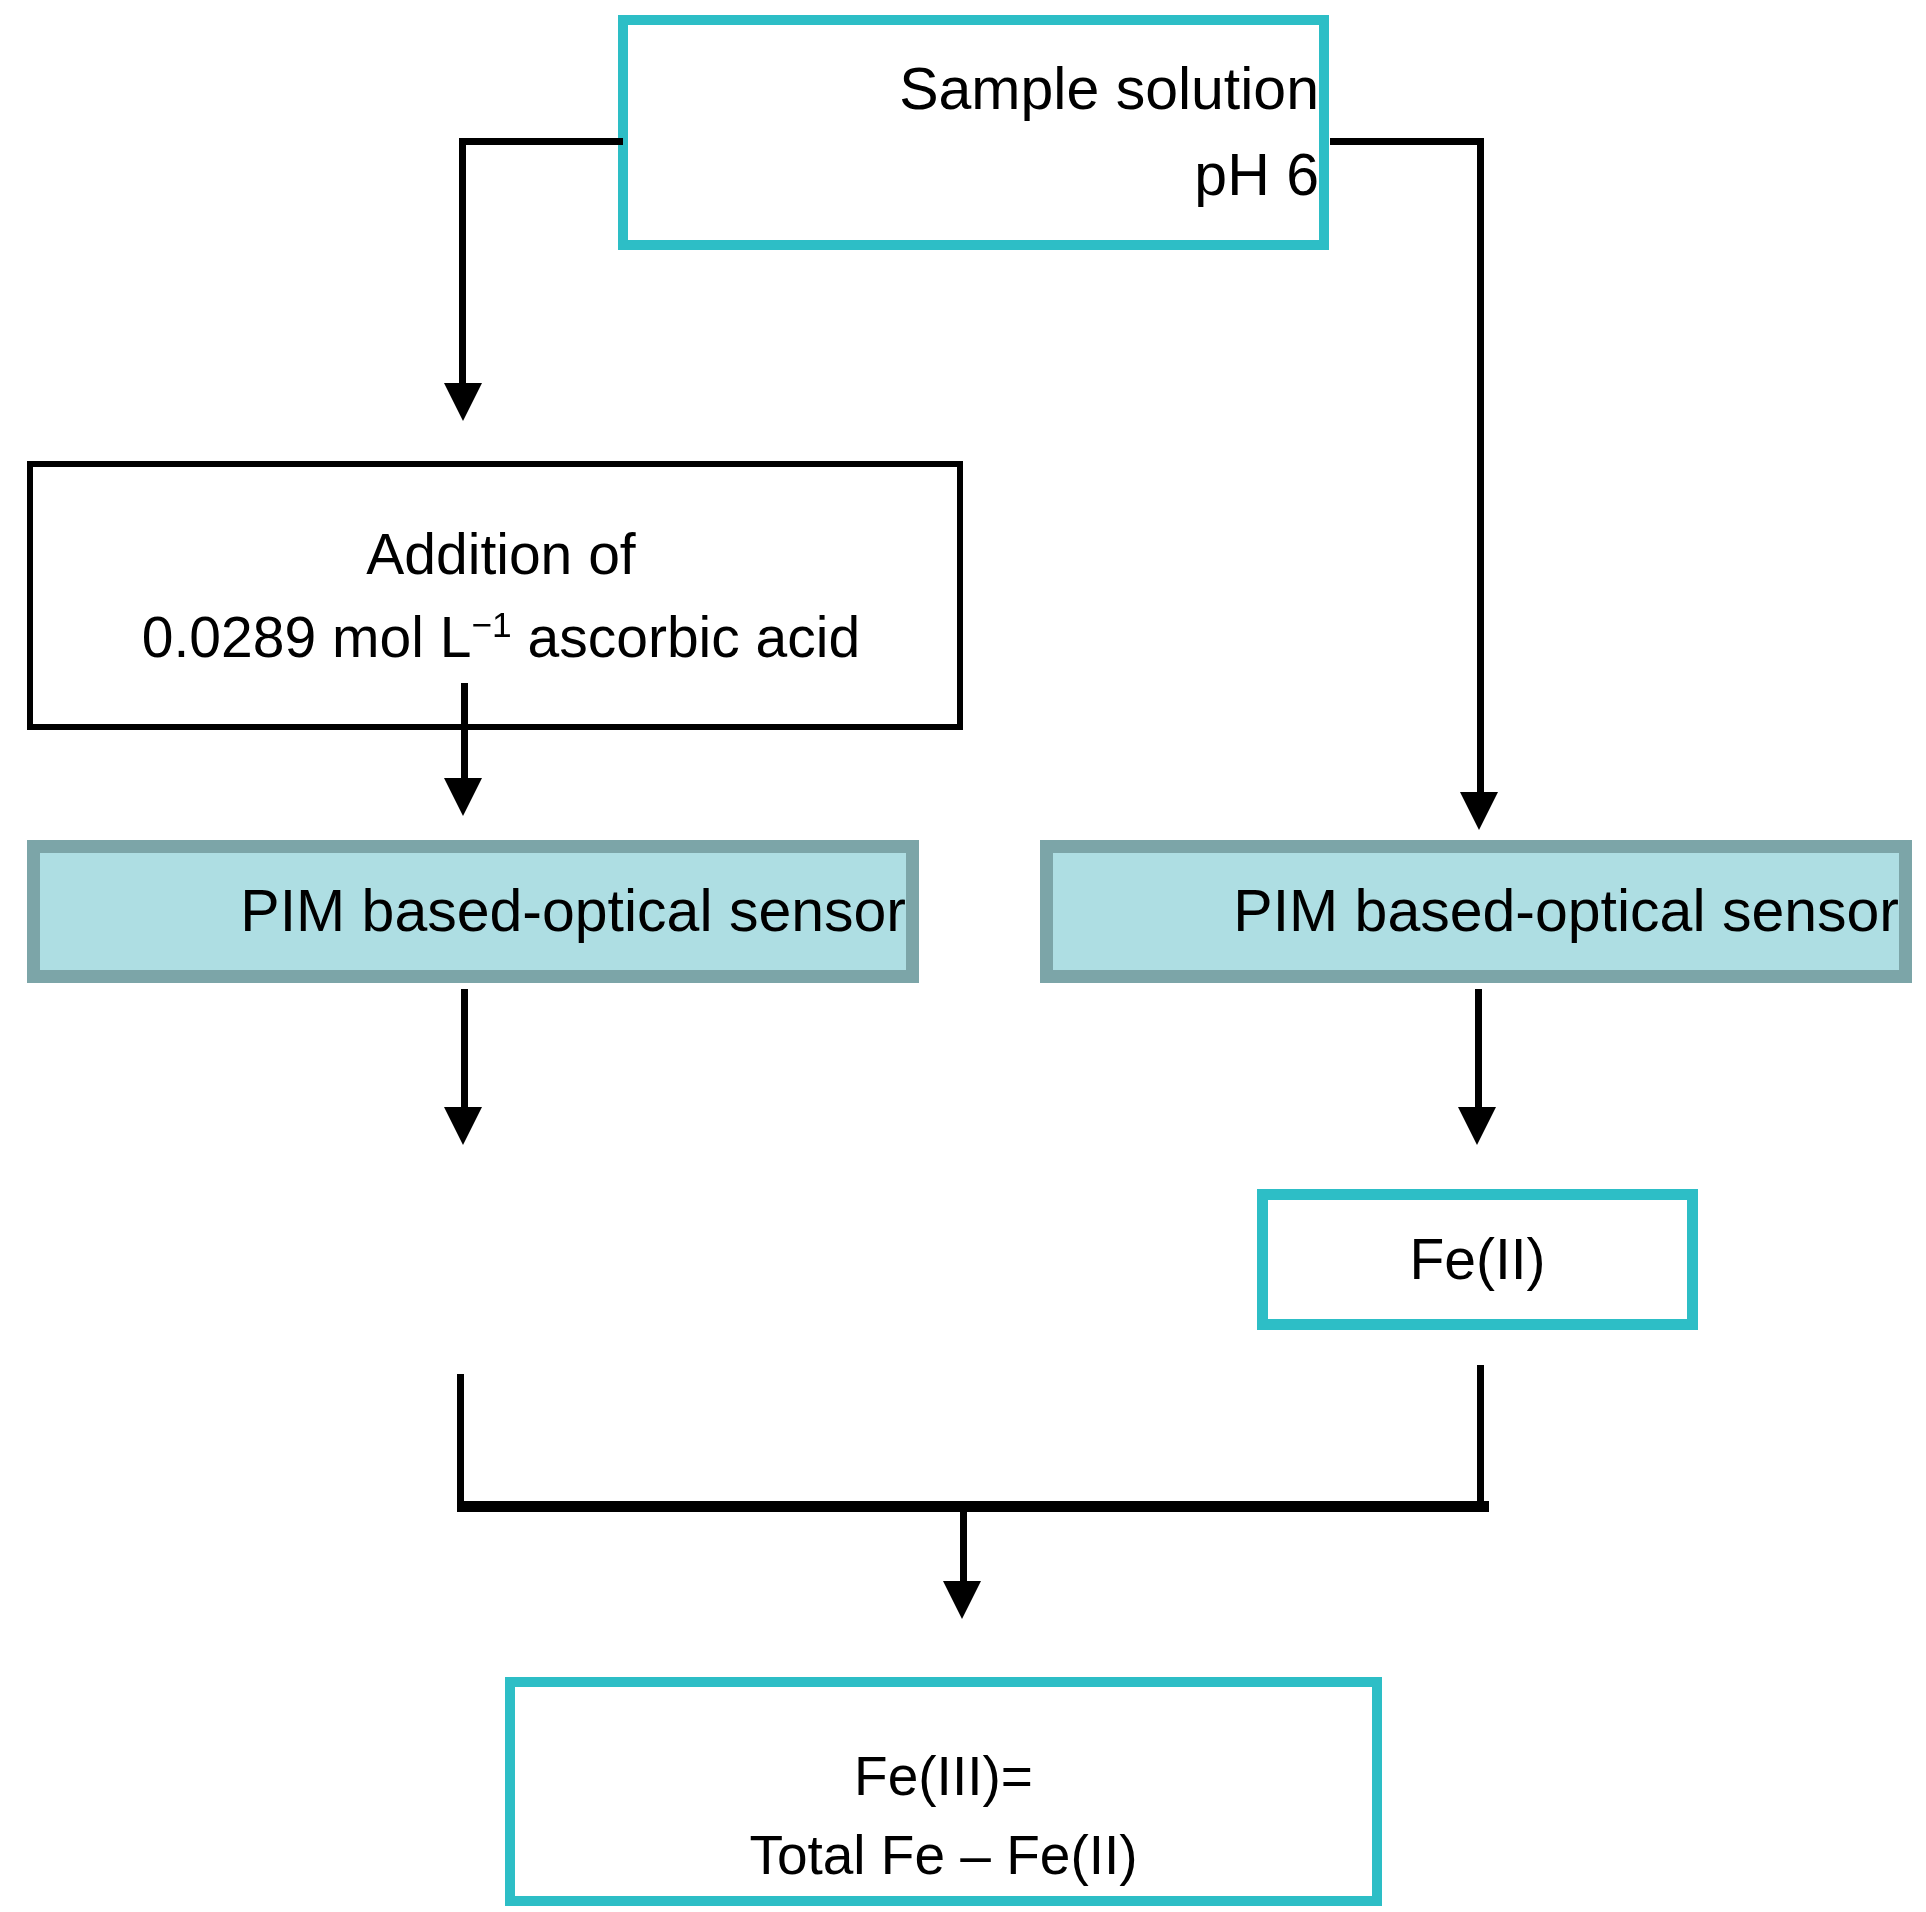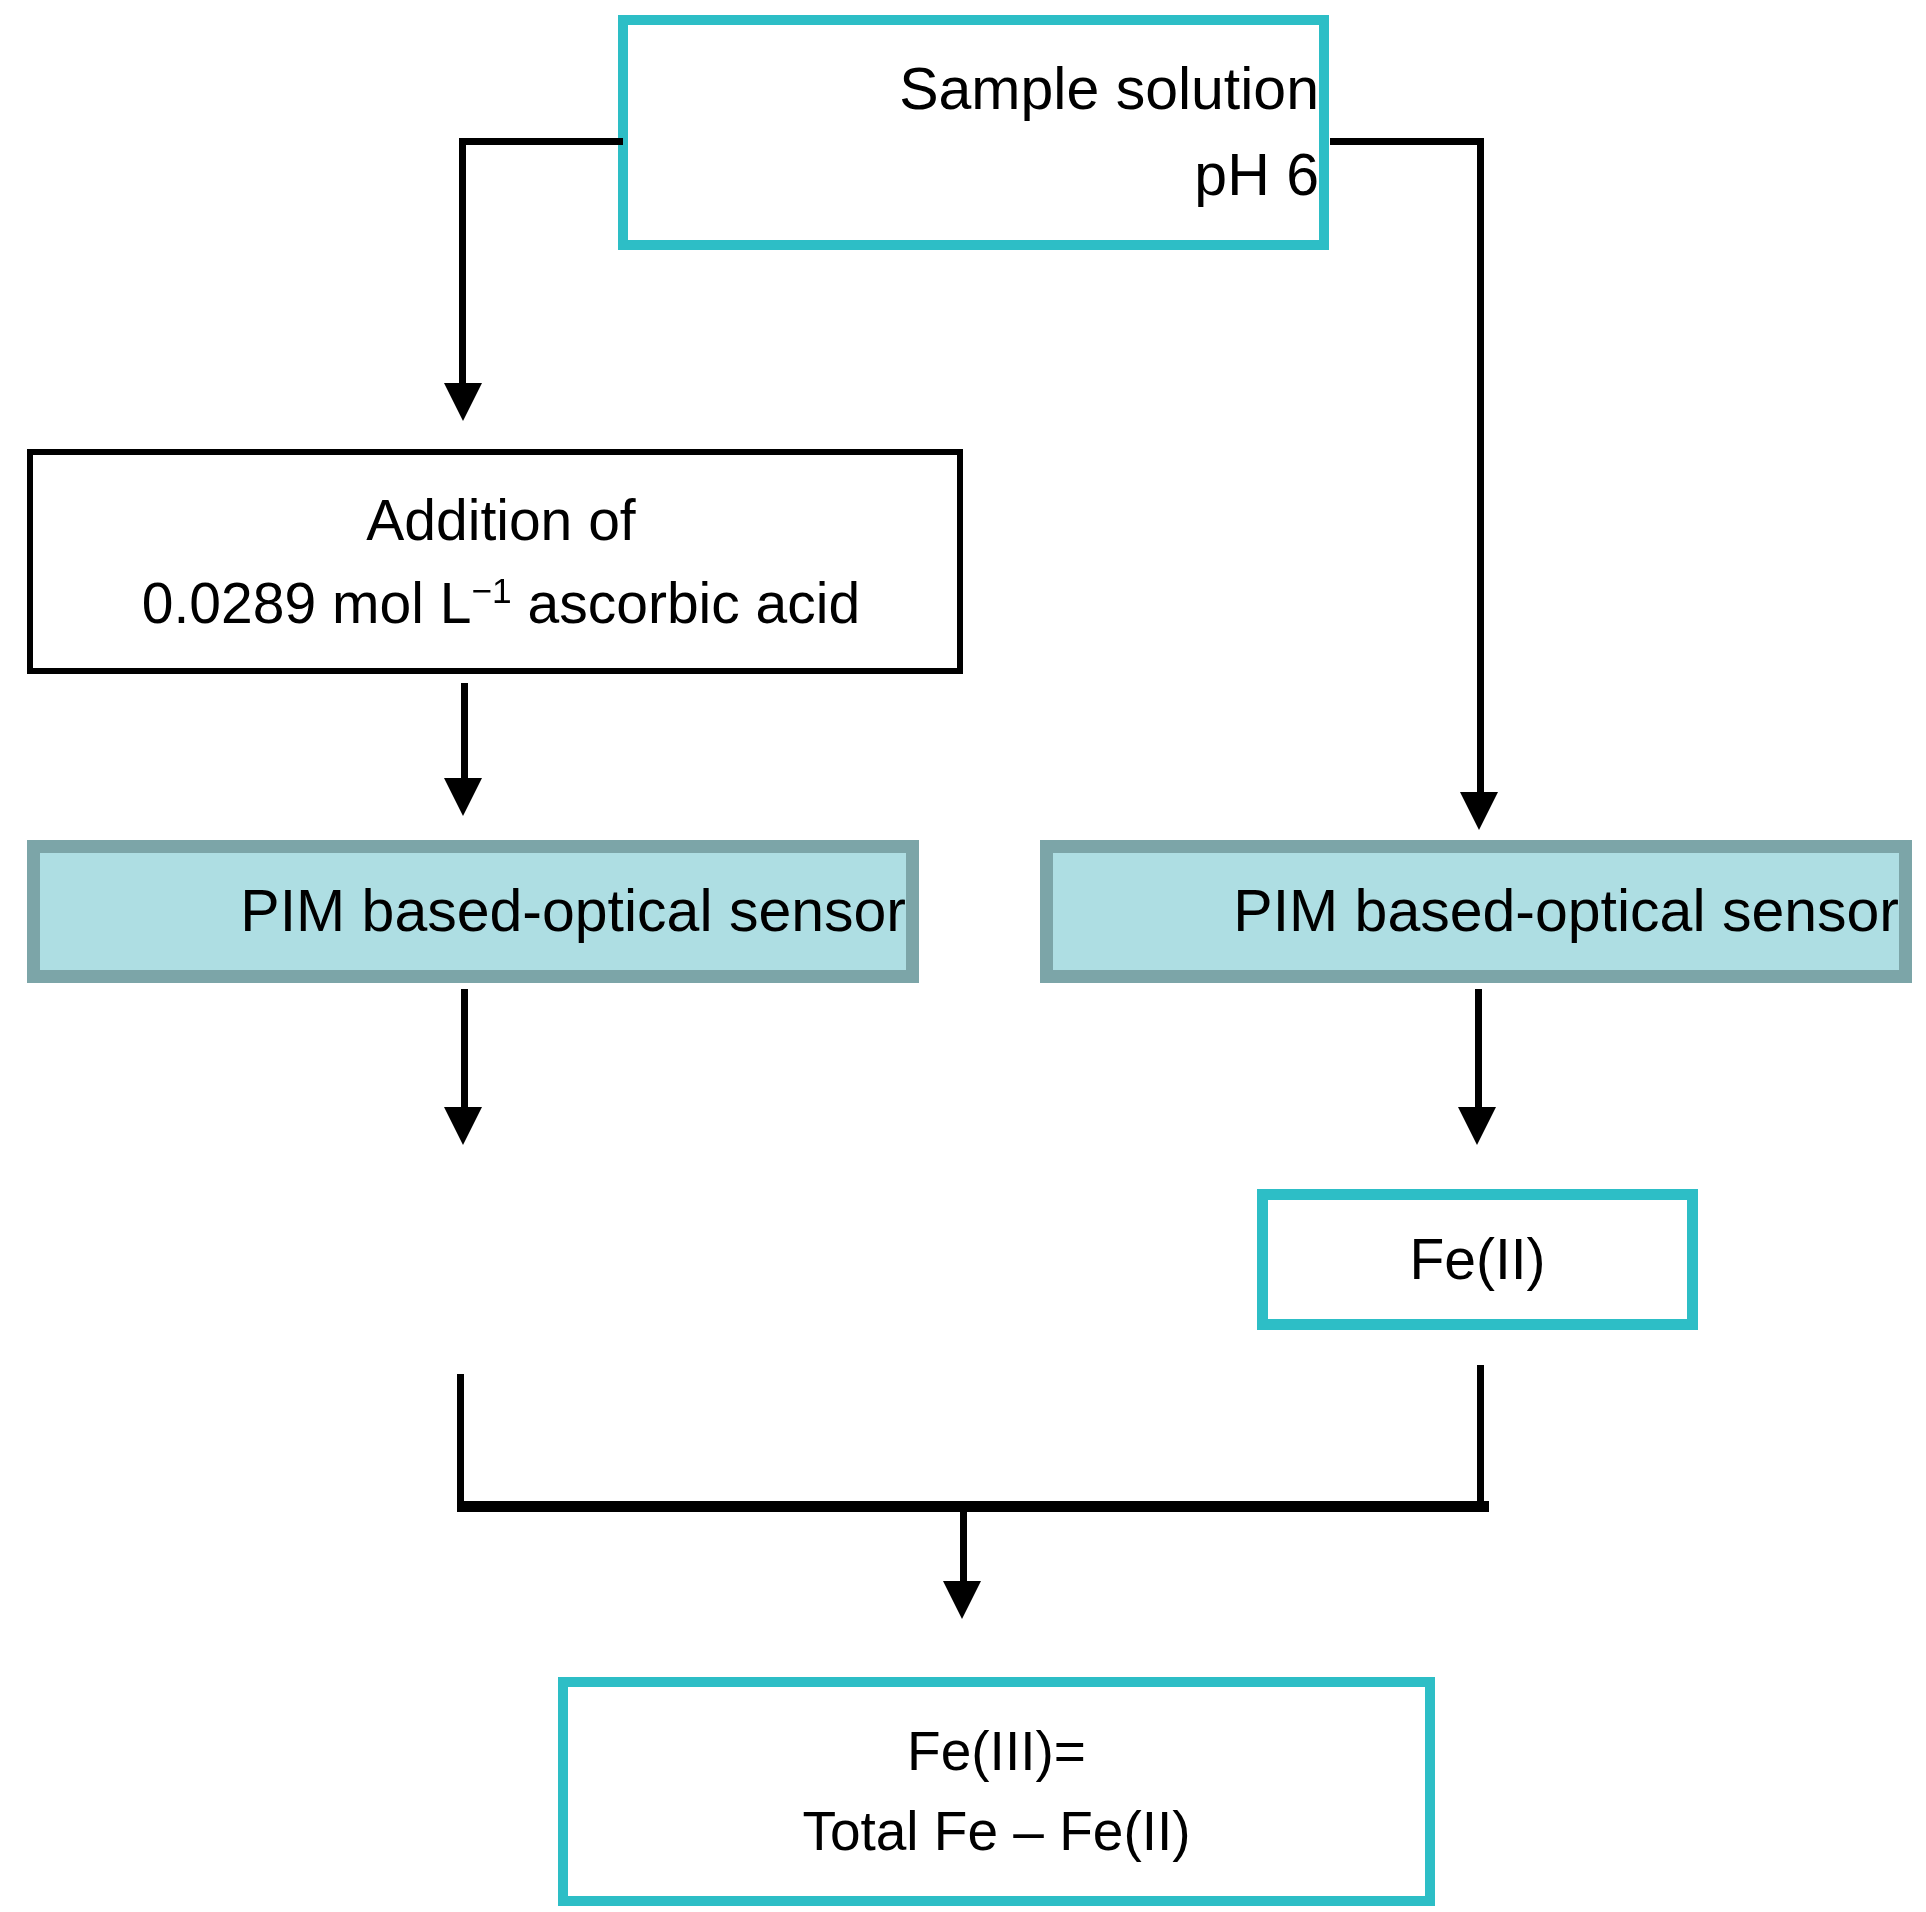--- a/index.html
+++ b/index.html
@@ -56,21 +56,21 @@
 
   <div class="node teal-border t62" style="left:618px;top:15px;width:711px;height:235px;">
     <div>Sample solution</div>
     <div>pH 6</div>
   </div>
 
   <div class="seg" style="left:459px;top:138px;width:164px;height:6.7px;"></div>
   <div class="seg" style="left:459px;top:138px;width:6.7px;height:247px;"></div>
   <div class="arrowhead" style="left:444px;top:383px;"></div>
 
-  <div class="node black-border t60" style="left:27px;top:449px;width:936px;height:225px;padding-left:12px;">
+  <div class="node black-border t60" style="left:27px;top:461px;width:936px;height:269px;padding-left:12px;">
     <div>Addition of</div>
     <div><span>0.0289 mol L</span><sup>−1</sup><span> ascorbic acid</span></div>
   </div>
 
   <div class="seg" style="left:461px;top:683px;width:6.7px;height:97px;"></div>
   <div class="arrowhead" style="left:444px;top:778px;"></div>
 
   <div class="node pim t62" style="left:27px;top:840px;width:892px;height:143px;">
     <div>PIM based-optical sensor</div>
   </div>
@@ -93,19 +93,19 @@
   <div class="node teal-border t60" style="left:1257px;top:1189px;width:441px;height:141px;border-width:11.4px;text-align:center;">
     <div>Fe(II)</div>
   </div>
 
   <div class="seg" style="left:457px;top:1374px;width:6.7px;height:133px;"></div>
   <div class="seg" style="left:1477px;top:1365px;width:6.7px;height:143px;"></div>
   <div class="seg" style="left:457px;top:1501px;width:1032px;height:10.5px;"></div>
   <div class="seg" style="left:960px;top:1511px;width:6.7px;height:71px;"></div>
   <div class="arrowhead" style="left:943px;top:1581px;"></div>
 
-  <div class="node teal-border t58" style="left:558px;top:1677px;width:877px;height:229px;">
+  <div class="node teal-border t58" style="left:505px;top:1677px;width:877px;height:229px;justify-content:flex-end;">
     <div>Fe(III)=</div>
     <div>Total Fe – Fe(II)</div>
   </div>
 
 </div>
 
 
 </body></html>

